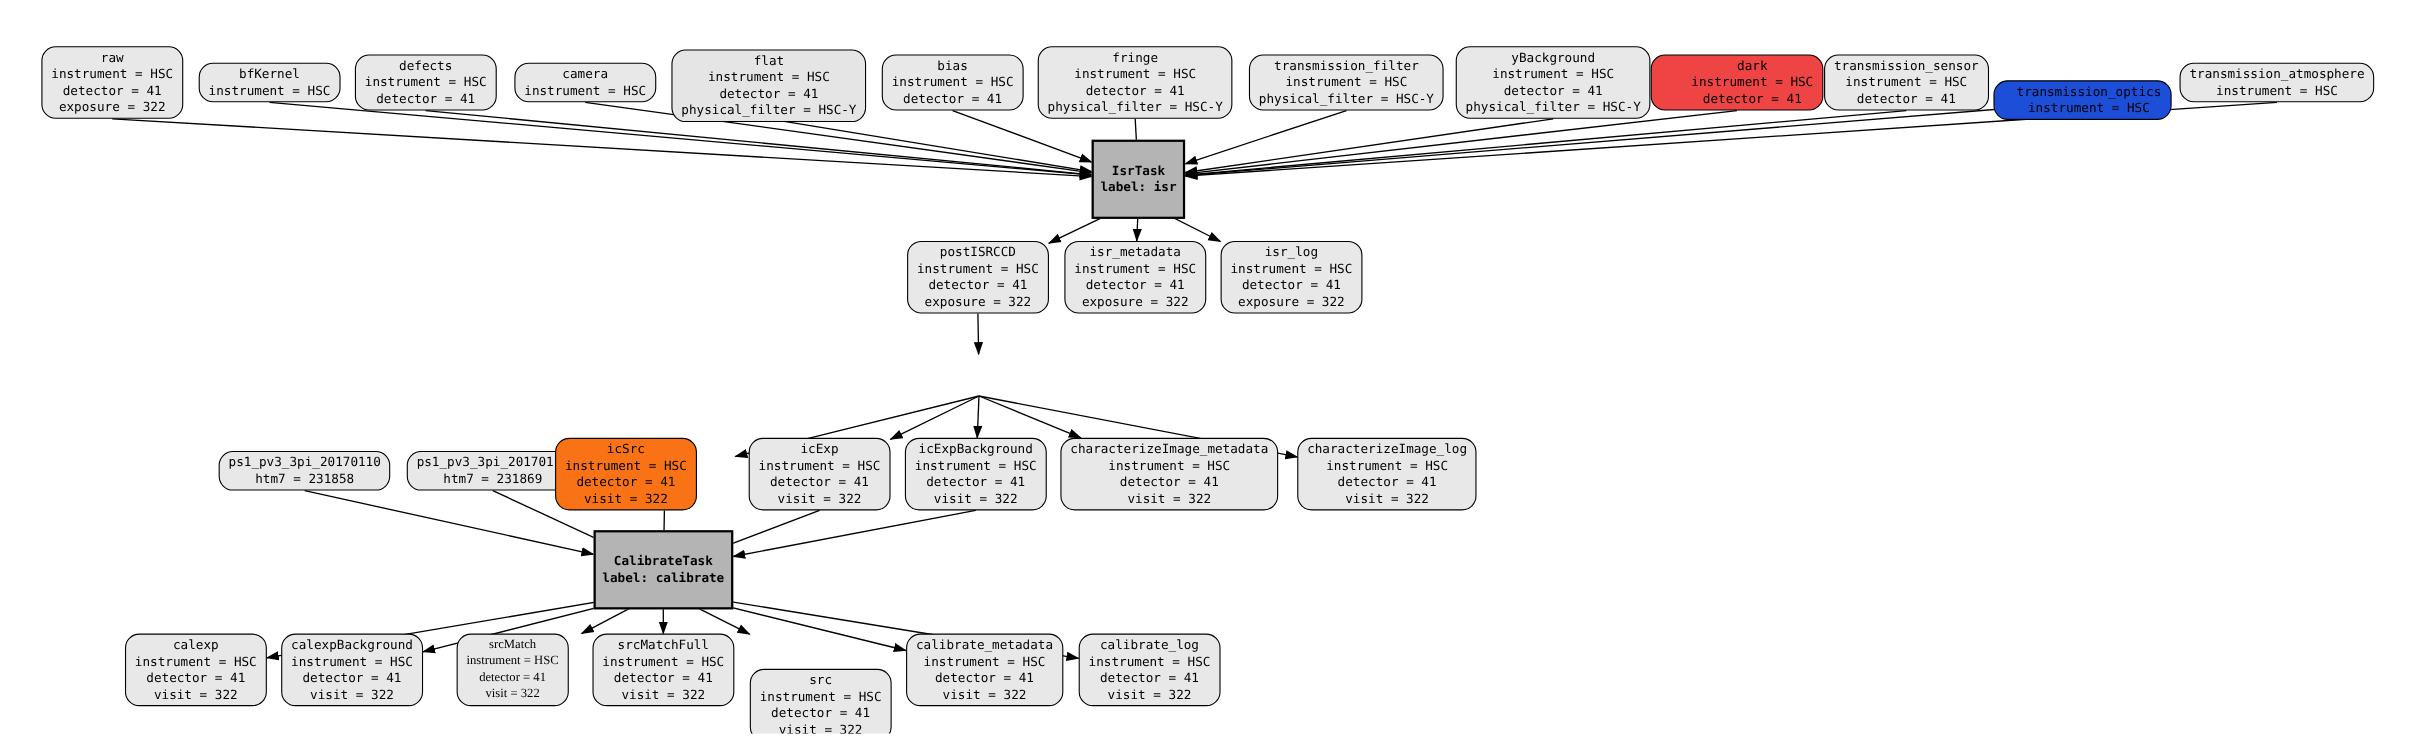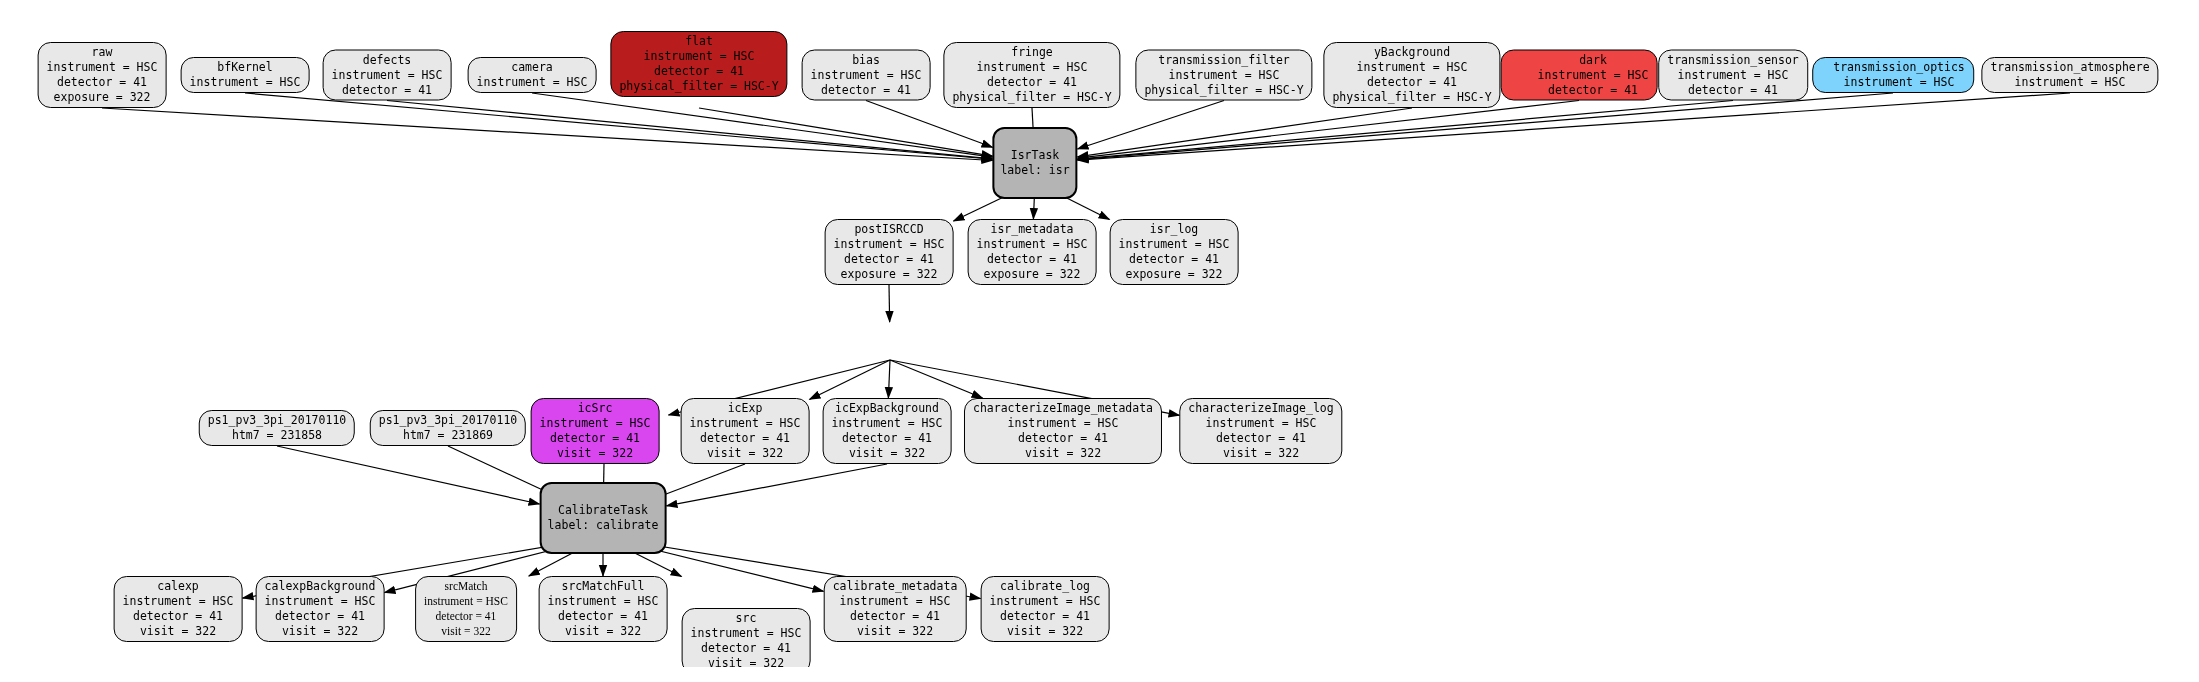--- a/index.html
+++ b/index.html
@@ -27,23 +27,24 @@
     border-radius: 13px;
     padding: 2px 8px;
     font-size: 11.5px;
     line-height: 15px;
     color: #000000;
     text-align: center;
     white-space: nowrap;
   }
   .node.task {
     background: #b4b4b4;
-    border-radius: 12px;
+    border-radius: 0;
     border-width: 2px;
     padding: 19px 6px;
+    font-weight: bold;
   }
   .title, .attr { text-align: center; }
 </style>
 </head>
 <body>
 
 <div id="canvas" style="background: rgb(255, 255, 255);">
   <svg id="edge-layer" xmlns="http://www.w3.org/2000/svg" viewBox="0 0 2199 682">
       <defs>
         <marker id="arrow" viewBox="0 0 12 10" markerWidth="12" markerHeight="10" refX="11" refY="5" orient="auto" markerUnits="userSpaceOnUse">
@@ -105,21 +106,21 @@
         <div class="attr">instrument = HSC</div>
         <div class="attr">detector = 41</div>
       </div>
   </div>
     <div class="node dataset" style="background: rgb(232, 232, 232); border-color: rgb(0, 0, 0); color: rgb(0, 0, 0); left: 532px; top: 75px;">
     <div class="title">camera</div>
     <div class="attrs">
         <div class="attr">instrument = HSC</div>
       </div>
   </div>
-    <div class="node dataset" style="background: #b91c1c; border-color: rgb(0, 0, 0); color: rgb(0, 0, 0); left: 699px; top: 64px;">
+    <div class="node dataset" style="background: #e5e5e5; border-color: rgb(0, 0, 0); color: rgb(0, 0, 0); left: 699px; top: 78px;">
     <div class="title">flat</div>
     <div class="attrs">
         <div class="attr">instrument = HSC</div>
         <div class="attr">detector = 41</div>
         <div class="attr">physical_filter = HSC-Y</div>
       </div>
   </div>
     <div class="node dataset" style="background: rgb(232, 232, 232); border-color: rgb(0, 0, 0); color: rgb(0, 0, 0); left: 866px; top: 75px;">
     <div class="title">bias</div>
     <div class="attrs">
@@ -157,21 +158,21 @@
         <div class="attr">detector = 41</div>
       </div>
   </div>
     <div class="node dataset" style="background: rgb(232, 232, 232); border-color: rgb(0, 0, 0); color: rgb(0, 0, 0); left: 1733px; top: 75px;">
     <div class="title">transmission_sensor</div>
     <div class="attrs">
         <div class="attr">instrument = HSC</div>
         <div class="attr">detector = 41</div>
       </div>
   </div>
-    <div class="node dataset" style="background: #7dd3fc; border-color: rgb(0, 0, 0); color: rgb(0, 0, 0); left: 1893px; top: 75px; padding-left: 20px;">
+    <div class="node dataset" style="background: #1d4ed8; border-color: rgb(0, 0, 0); color: rgb(0, 0, 0); left: 1893px; top: 91px; padding-left: 20px;">
     <div class="title">transmission_optics</div>
     <div class="attrs">
         <div class="attr">instrument = HSC</div>
       </div>
   </div>
     <div class="node dataset" style="background: rgb(232, 232, 232); border-color: rgb(0, 0, 0); color: rgb(0, 0, 0); left: 2070px; top: 75px;">
     <div class="title">transmission_atmosphere</div>
     <div class="attrs">
         <div class="attr">instrument = HSC</div>
       </div>
@@ -211,21 +212,21 @@
     <div class="attrs">
         <div class="attr">htm7 = 231858</div>
       </div>
   </div>
     <div class="node dataset" style="background: rgb(232, 232, 232); border-color: rgb(0, 0, 0); color: rgb(0, 0, 0); left: 448px; top: 428px;">
     <div class="title">ps1_pv3_3pi_20170110</div>
     <div class="attrs">
         <div class="attr">htm7 = 231869</div>
       </div>
   </div>
-    <div class="node dataset" style="background: #d946ef; border-color: rgb(0, 0, 0); color: rgb(0, 0, 0); left: 595px; top: 431px;">
+    <div class="node dataset" style="background: #f97316; border-color: rgb(0, 0, 0); color: rgb(0, 0, 0); left: 569px; top: 431px;">
     <div class="title">icSrc</div>
     <div class="attrs">
         <div class="attr">instrument = HSC</div>
         <div class="attr">detector = 41</div>
         <div class="attr">visit = 322</div>
       </div>
   </div>
     <div class="node dataset" style="background: rgb(232, 232, 232); border-color: rgb(0, 0, 0); color: rgb(0, 0, 0); left: 745px; top: 431px;">
     <div class="title">icExp</div>
     <div class="attrs">

